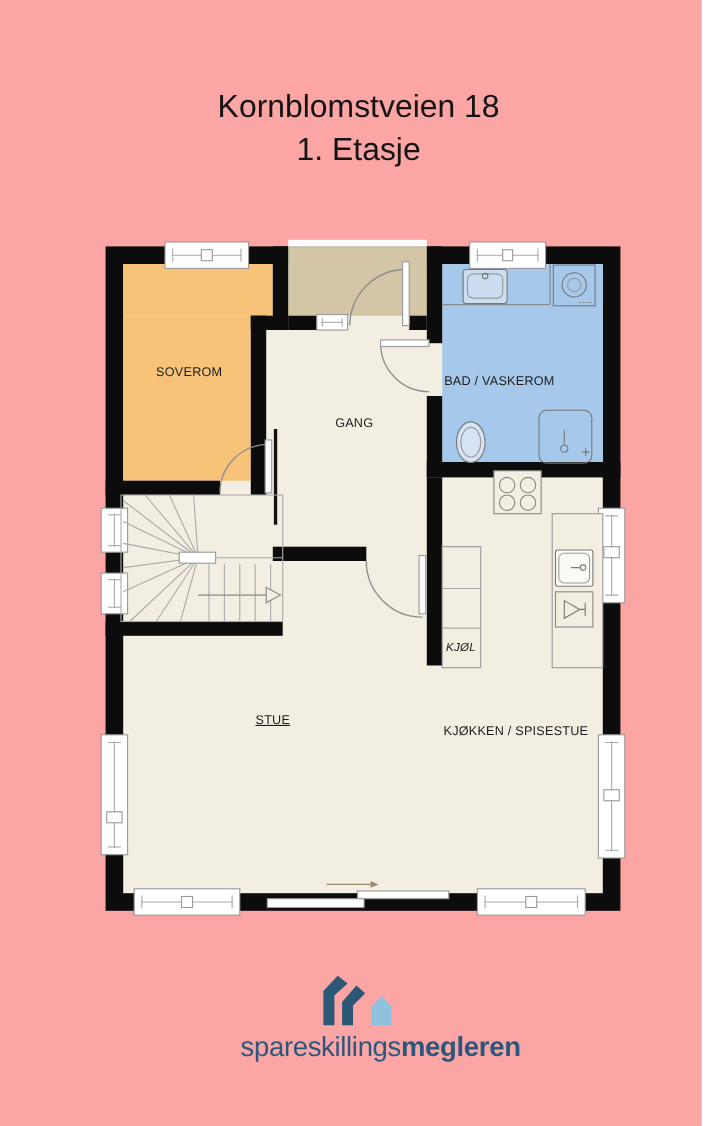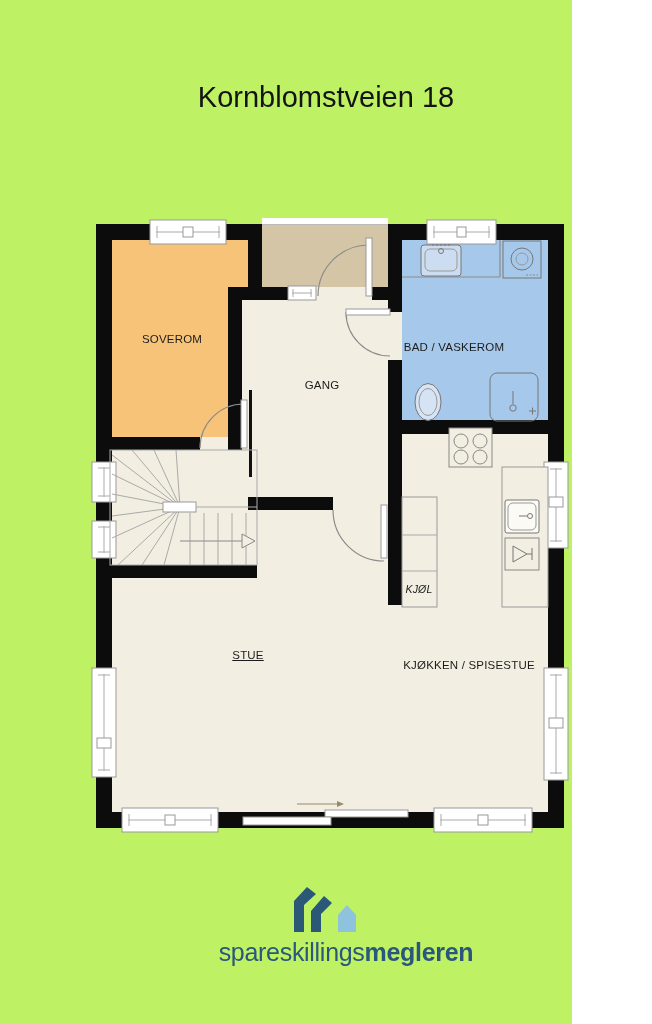--- a/index.html
+++ b/index.html
@@ -1,16 +1,16 @@
 <!DOCTYPE html>
 <html style="--wall: #0c0c0c; --floor: #f2eee1; --logo: #2a577b;"><head>
 <meta charset="utf-8">
 <style>
   html,body{margin:0;padding:0;background:#fff;}
-  .canvas{position:relative;width:572px;height:1024px;background:#bef264;overflow:hidden;
+  .canvas{position:relative;width:638px;height:1024px;background:#fca5a5;overflow:hidden;
           font-family:"Liberation Sans", sans-serif;}
   .title{position:absolute;top:78px;left:0;width:652px;text-align:center;color:#141414;}
   .title .l1{font-size:29px;line-height:38px;}
   .title .l2{font-size:29px;line-height:40px;}
   .plan-svg{position:absolute;left:0;top:0;}
   .wall{fill:var(--wall,#0c0c0c);}
   .floor{fill:var(--floor,#f2eee1);}
   .ol{fill:none;stroke:#8c8c8c;stroke-width:1.2;}
   .thin{fill:none;stroke:#aaa;stroke-width:1;}
   .win{fill:#ffffff;stroke:#999;stroke-width:1;}
@@ -24,20 +24,21 @@
   .logo-text .reg{font-weight:400;}
   .logo-text .bold{font-weight:700;}
 </style>
 </head>
 <body>
 
 <div class="canvas">
 
   <div class="title">
     <div class="l1">Kornblomstveien 18</div>
+    <div class="l2">1. Etasje</div>
   </div>
 
   <svg class="plan-svg" width="652" height="1024" viewBox="0 0 652 1024">
 
     <rect class="wall" x="96" y="224" width="468" height="604"></rect>
     <rect class="floor" x="112" y="240" width="436" height="572"></rect>
 
     <rect x="262" y="218" width="126" height="22" fill="#ffffff"></rect>
     <rect x="262" y="224" width="126" height="63" fill="#d3c5a5"></rect>
     <line x1="262" y1="224.5" x2="388" y2="224.5" stroke="#bbb"></line>

